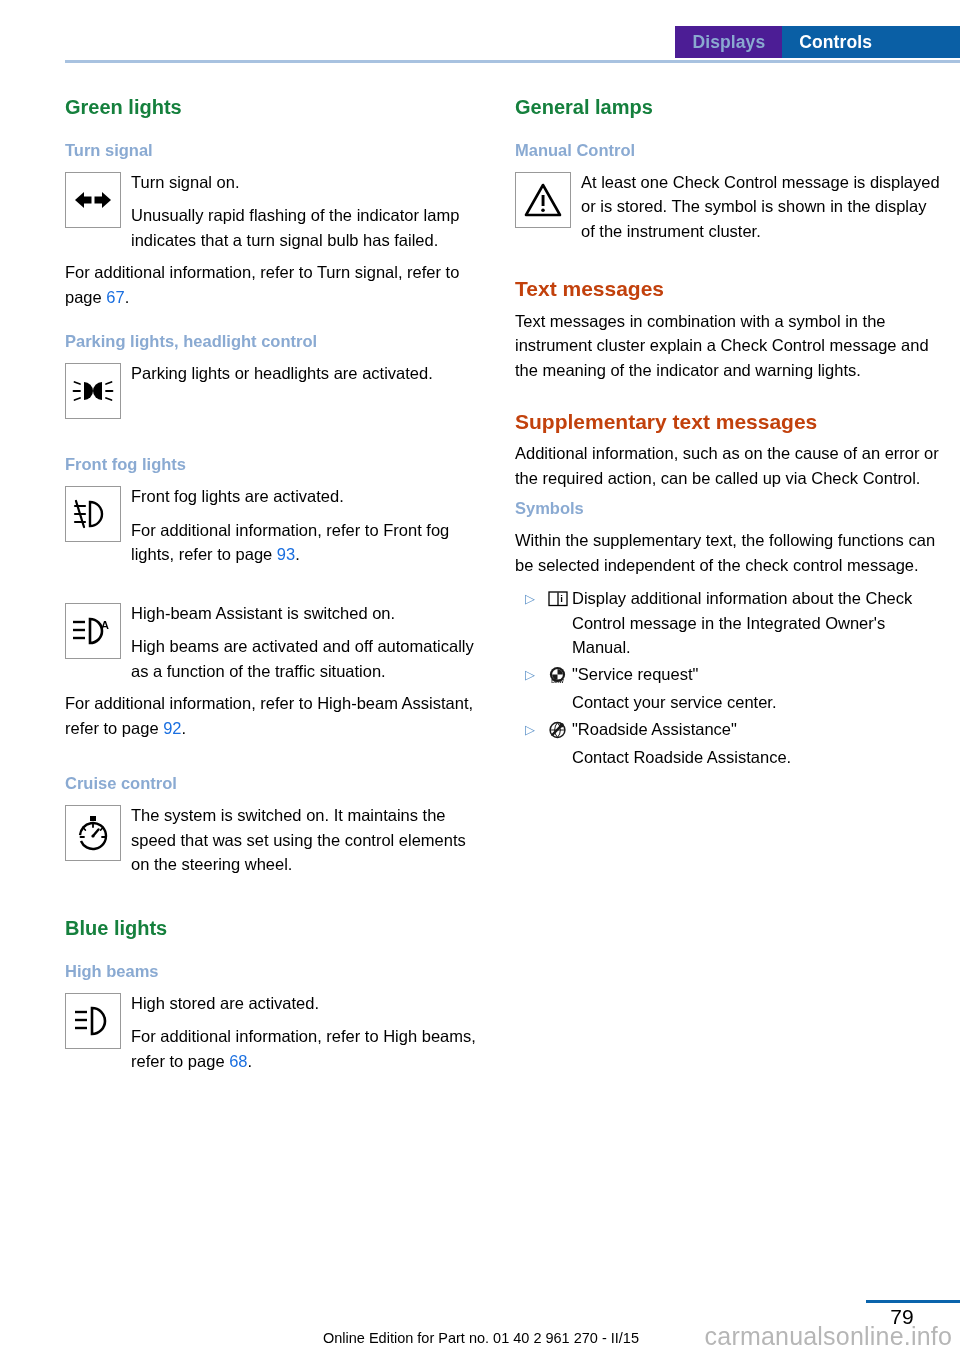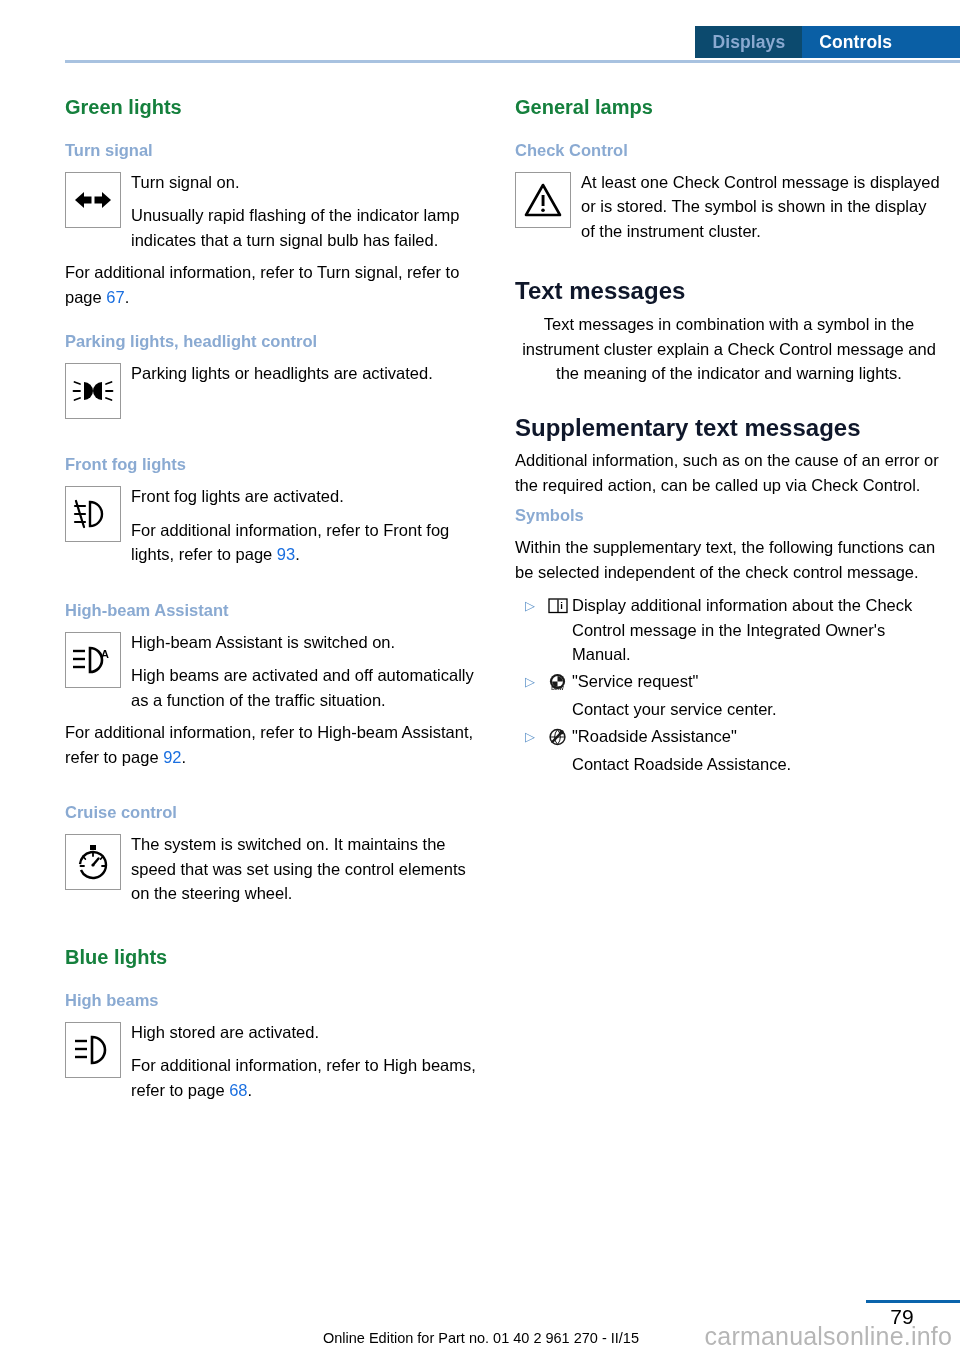--- a/index.html
+++ b/index.html
@@ -34,26 +34,26 @@
   .tab {
     display: flex;
     align-items: center;
     font-size: 17.5px;
     font-weight: bold;
     letter-spacing: 0.1px;
     padding: 0 17px;
   }
   .tab-inactive {
     color: #8aa9d0;
-    background: #0c4a6e;
+    background: #4c1d95;
   }
   .tab-active {
     color: #ffffff;
     background: #0a5fa5;
-    padding-right: 68px;
+    padding-right: 88px;
   }
   .header-rule {
     position: absolute;
     top: 60px;
     left: 65px;
     width: 895px;
     height: 3px;
     background: #a8c2e0;
   }
 
@@ -82,23 +82,23 @@
     line-height: 1.1;
   }
   h2.sub {
     font-size: 16.5px;
     font-weight: bold;
     color: #8aaad2;
     margin: 0 0 10px 0;
     line-height: 1.15;
   }
   h2.sub-dark {
-    font-size: 24px;
+    font-size: 21px;
     font-weight: bold;
-    color: #0f172a;
+    color: #c2410c;
     margin: 0 0 7px 0;
     line-height: 1.15;
   }
 
   
   p.body {
     font-size: 16.5px;
     line-height: 24.5px;
     margin: 0 0 9px 0;
     color: #000000;
@@ -265,21 +265,20 @@
               <path d="M13 15 L3 15"></path>
               <path d="M13 23 L3 23"></path>
           </g>
           <path d="M4 2 L12 28" stroke="#000" stroke-width="2.2" stroke-linecap="round" fill="none"></path>
         </svg>
       </div>
       <p class="body">Front fog lights are activated.</p>
       <p class="body"><span>For additional information, refer to Front fog lights, refer to page </span><span class="pageref">93</span><span>.</span></p>
     </div>
 
-    <h2 class="sub">High-beam Assistant</h2>
     <div class="lampblock">
       <div class="lampicon">
         <svg width="44" height="30" viewBox="0 0 44 30">
           <g stroke="#000" stroke-width="2.4" stroke-linecap="butt">
             <path d="M2 6 L14 6"></path>
               <path d="M2 14 L14 14"></path>
               <path d="M2 22 L14 22"></path>
           </g>
           <path d="M19 3 L19 27 A12 12 0 0 0 19 3 Z" fill="none" stroke="#000" stroke-width="2.6"></path>
           <text x="30" y="13" font-family="Liberation Sans, sans-serif" font-size="11" font-weight="bold" fill="#000">A</text>
@@ -327,34 +326,34 @@
       <p class="body">High stored are activated.</p>
       <p class="body"><span>For additional information, refer to High beams, refer to page </span><span class="pageref">68</span><span>.</span></p>
     </div>
 
   </div>
 
   <div class="col col-right">
 
     <h1 class="sec">General lamps</h1>
 
-    <h2 class="sub">Check Control</h2>
+    <h2 class="sub">Manual Control</h2>
     <div class="lampblock">
       <div class="lampicon">
         <svg width="40" height="36" viewBox="0 0 40 36">
           <path d="M20 3 L37 33 L3 33 Z" fill="none" stroke="#000" stroke-width="2.6" stroke-linejoin="round"></path>
           <rect x="18.6" y="13" width="2.9" height="11" fill="#000"></rect>
           <circle cx="20" cy="28.3" r="1.8" fill="#000"></circle>
         </svg>
       </div>
       <p class="body">At least one Check Control message is displayed or is stored. The symbol is shown in the display of the instrument cluster.</p>
     </div>
 
     <h2 class="sub-dark" style="margin-top:22px;">Text messages</h2>
-    <p class="body" style="margin-bottom:28px;text-align:center;">Text messages in combination with a symbol in the instrument cluster explain a Check Control message and the meaning of the indicator and warning lights.</p>
+    <p class="body" style="margin-bottom:28px;">Text messages in combination with a symbol in the instrument cluster explain a Check Control message and the meaning of the indicator and warning lights.</p>
 
     <h2 class="sub-dark">Supplementary text messages</h2>
     <p class="body">Additional information, such as on the cause of an error or the required action, can be called up via Check Control.</p>
 
     <h2 class="sub">Symbols</h2>
     <p class="body">Within the supplementary text, the following functions can be selected independent of the check control message.</p>
 
     <ul class="bullets">
       <li>
         <span class="bullet-marker">▷</span>

